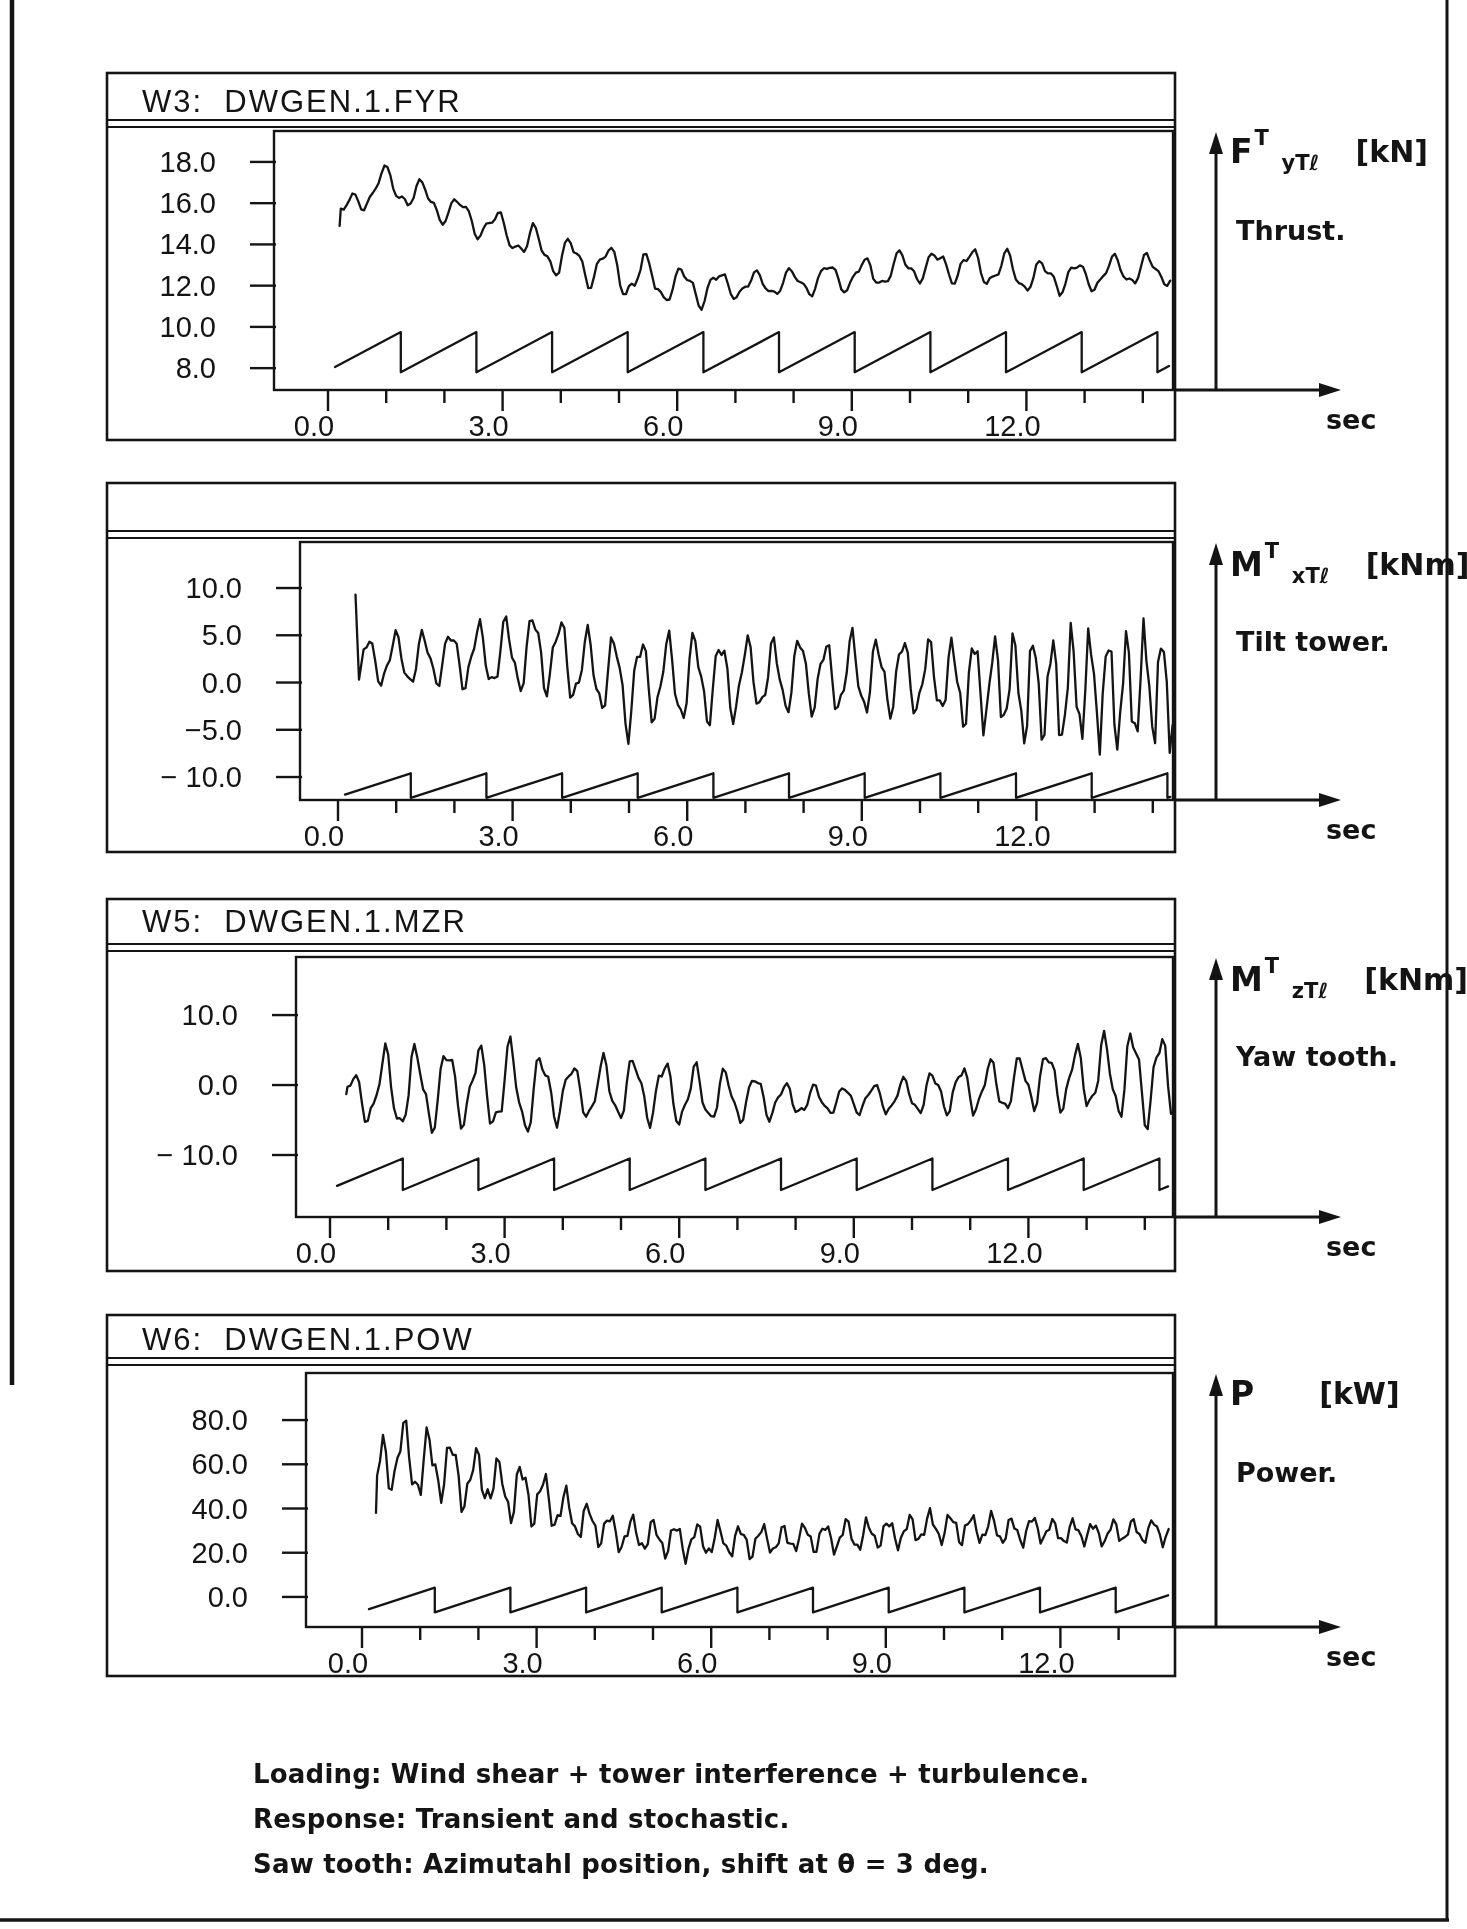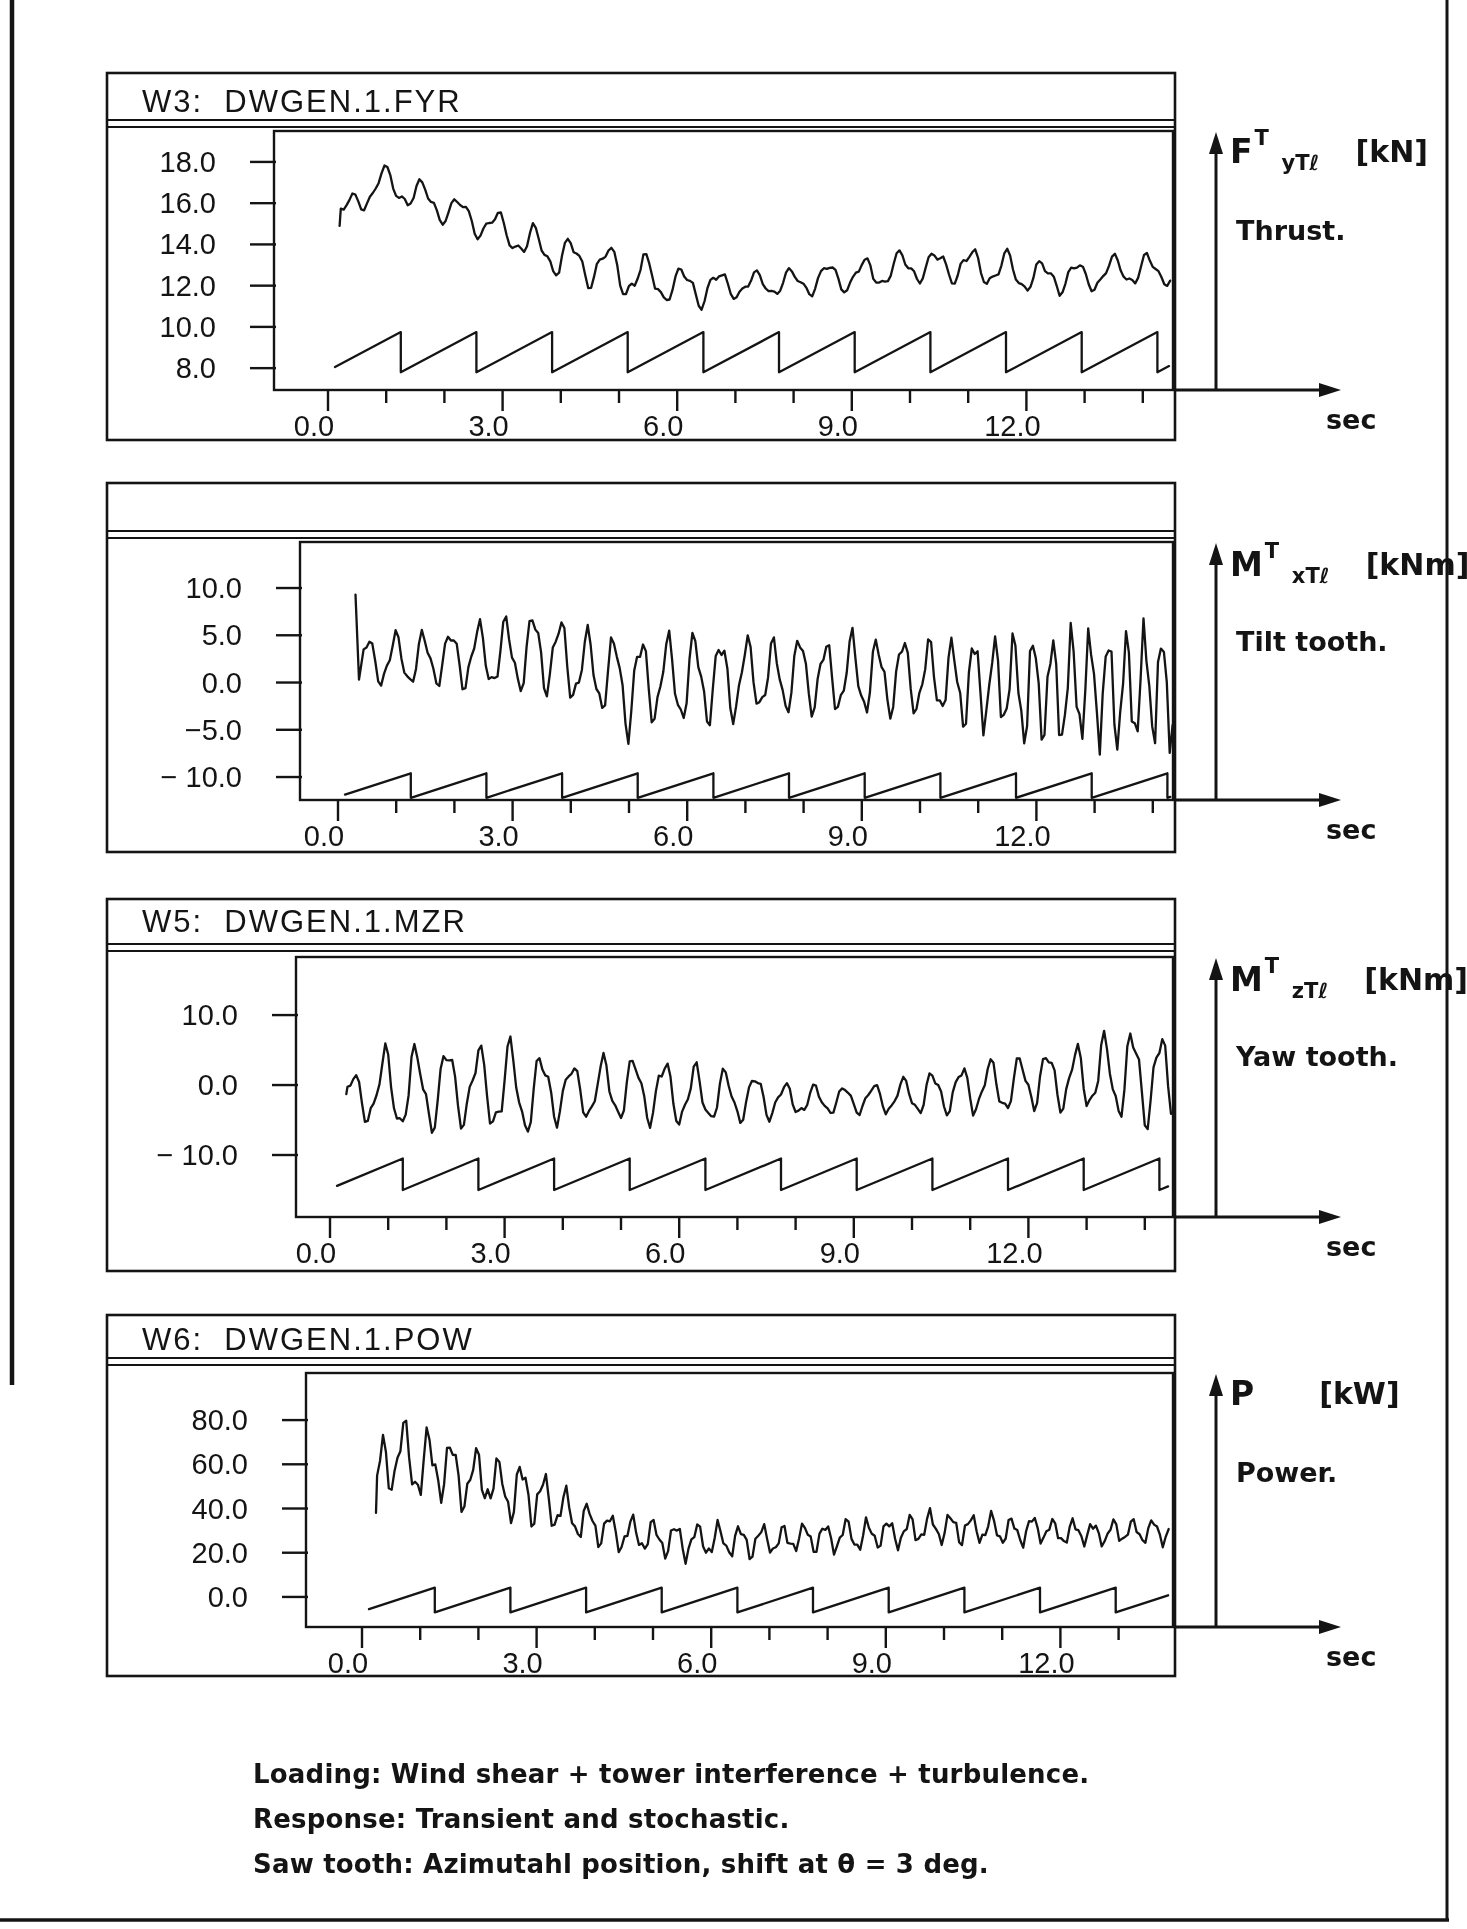--- a/index.html
+++ b/index.html
@@ -217,21 +217,21 @@
   <div class="qty" style="top:1377px">
     <span class="base">P</span>
     <span class="scripts">
       <span class="sup"></span>
       <span class="sub"></span>
     </span>
     <span class="unit">[kW]</span>
   </div>
 
   <div class="desc" style="top:215px">Thrust.</div>
-  <div class="desc" style="top:626px">Tilt tooth.</div>
+  <div class="desc" style="top:626px">Tilt tower.</div>
   <div class="desc" style="top:1041px">Yaw tooth.</div>
   <div class="desc" style="top:1457px">Power.</div>
 
   <div class="seclbl" style="top:404px">sec</div>
   <div class="seclbl" style="top:814px">sec</div>
   <div class="seclbl" style="top:1231px">sec</div>
   <div class="seclbl" style="top:1641px">sec</div>
 
   <div class="caption">
     <div class="cap-line">Loading: Wind shear + tower interference + turbulence.</div>

